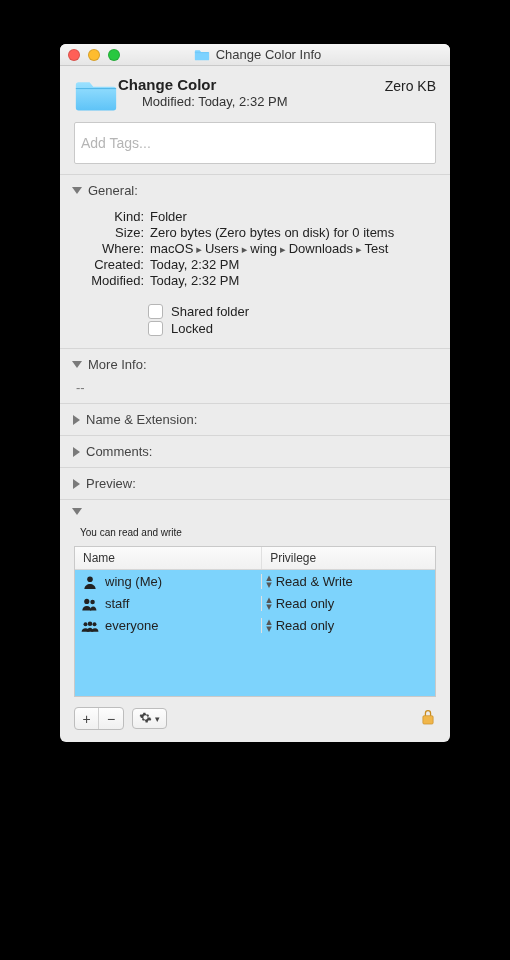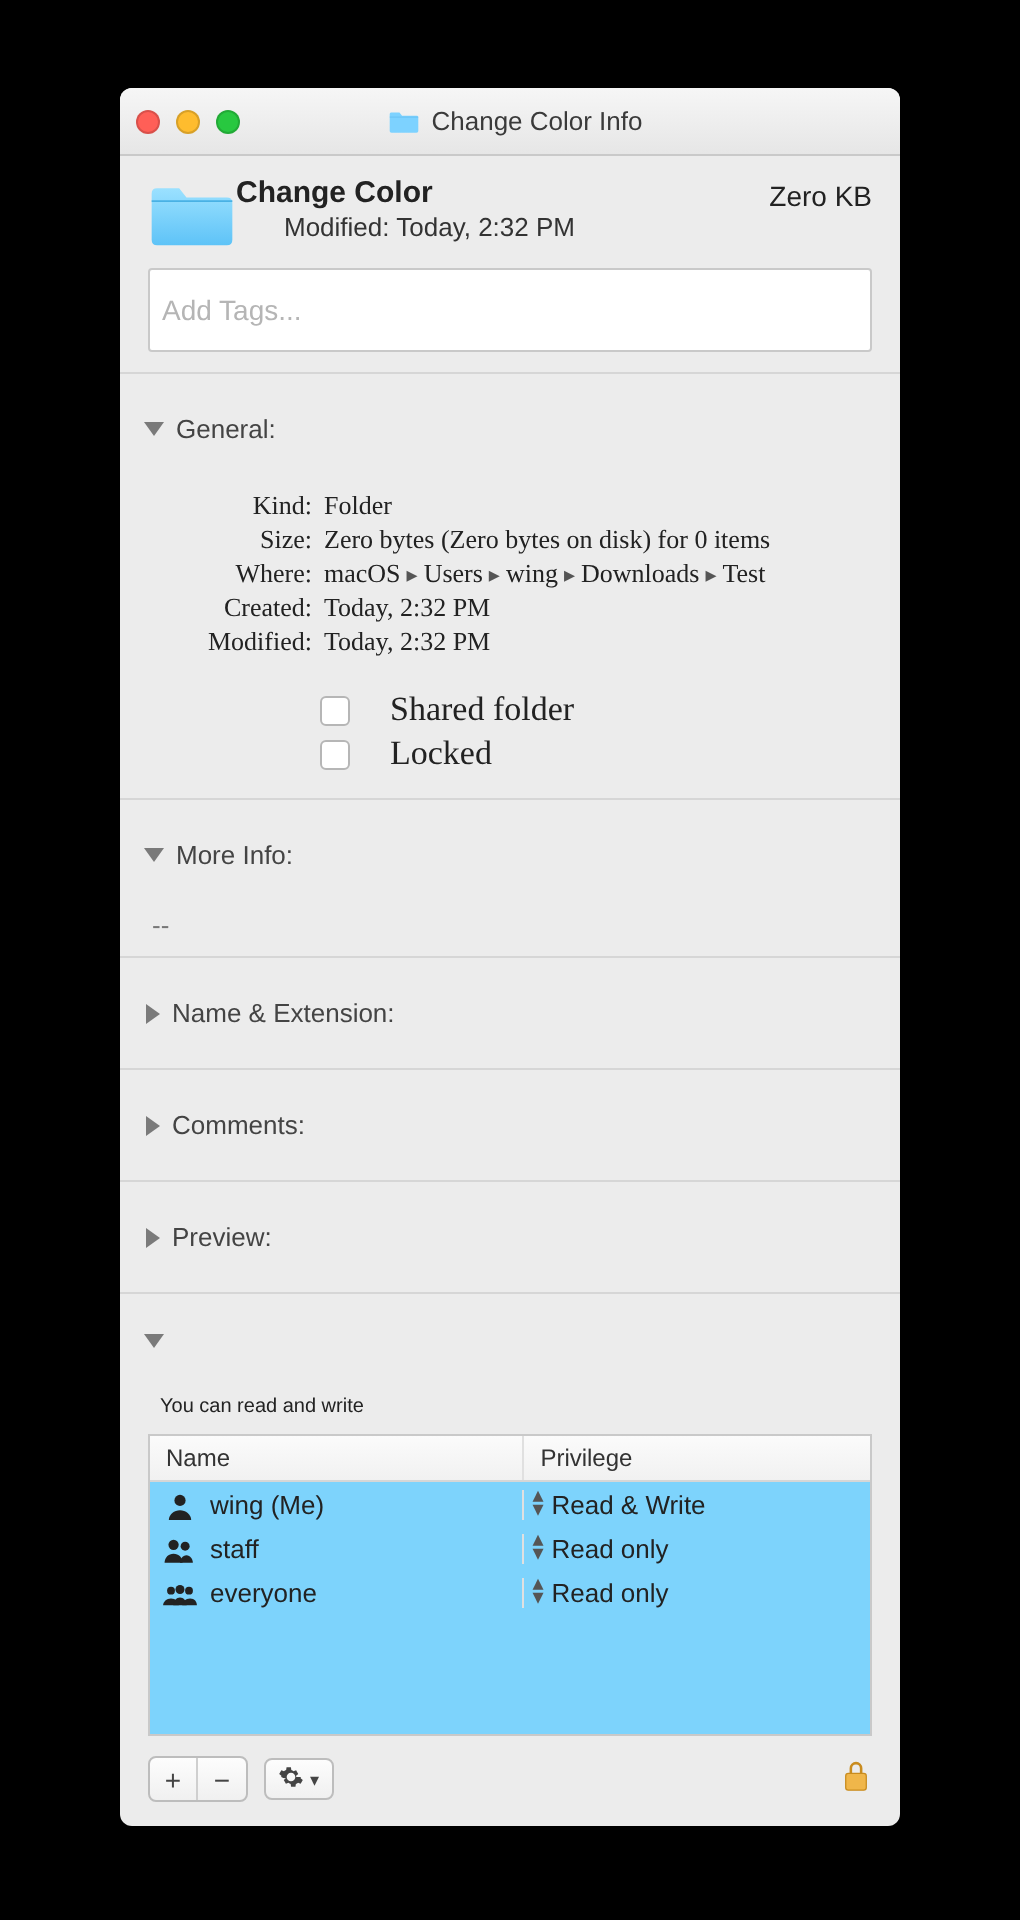--- a/index.html
+++ b/index.html
@@ -16,21 +16,21 @@
       padding-top: 44px;
     }
     .window {
       width: 390px;
       background: #ececec;
       border-radius: 6px;
       box-shadow: 0 18px 50px rgba(0,0,0,.55), 0 0 0 1px rgba(0,0,0,.18);
       overflow: hidden;
     }
     .titlebar {
-      height: 34px;
+      height: 22px;
       display: flex;
       align-items: center;
       padding: 0 8px;
       background: linear-gradient(#f6f6f6,#e6e6e6);
       border-bottom: 1px solid #c9c9c9;
       gap: 7px;
     }
     .traffic { display: flex; gap: 8px; }
     .dot { width: 12px; height: 12px; border-radius: 50%; border: .5px solid rgba(0,0,0,.15); }
     .dot.red { background:#ff5f57; }
@@ -57,39 +57,39 @@
       background:#fff;
       border:1px solid #c9c9c9;
       border-radius:2px;
       padding:4px 6px;
       font-size:14px;
       color:#333;
     }
     .tags-field::placeholder { color:#b5b5b5; }
     .section-head {
       display:flex; align-items:center;
-      padding: 20px 12px;
+      padding: 8px 12px;
       border-top:1px solid #d6d6d6;
       font-size:13px; color:#444;
       cursor:default;
       user-select:none;
     }
     .section-head.first { border-top:1px solid #d6d6d6; }
     .tri {
       width:0;height:0;margin-right:6px;
     }
     .tri.down { border-left:5px solid transparent; border-right:5px solid transparent; border-top:7px solid #7a7a7a;}
     .tri.right { border-top:5px solid transparent; border-bottom:5px solid transparent; border-left:7px solid #7a7a7a; margin-left:1px; margin-right:6px;}
-    .section-body { padding: 2px 14px 10px; font-family: Liberation Serif, serif; }
+    .section-body { padding: 2px 2px 10px; }
     .kv-row { display:flex; align-items:flex-start; font-size:13px; margin: 1px 0; }
     .kv-label { width:82px; text-align:right; color:#222; margin-right:6px; }
     .kv-value { flex:1; color:#222; }
     .crumb-sep { margin:0 3px; color:#555; font-size:11px;}
     .checks { margin-top:16px; margin-left:86px; }
-    .check-row { display:flex; align-items:center; gap:20px; font-size:17px; margin:2px 0;}
+    .check-row { display:flex; align-items:center; gap:8px; font-size:13px; margin:2px 0;}
     .checkbox {
       width:15px; height:15px; background:#fff; border:1px solid #b6b6b6; border-radius:3px;
     }
     .more-info-dashes { padding:0 16px 8px; color:#777; font-size:13px;}
     .perm-note { padding:4px 20px 8px; font-size:10px; }
     .perm-table {
       margin: 0 14px 4px;
       border:1px solid #c9c9c9;
       background:#7dd3fc;
     }

